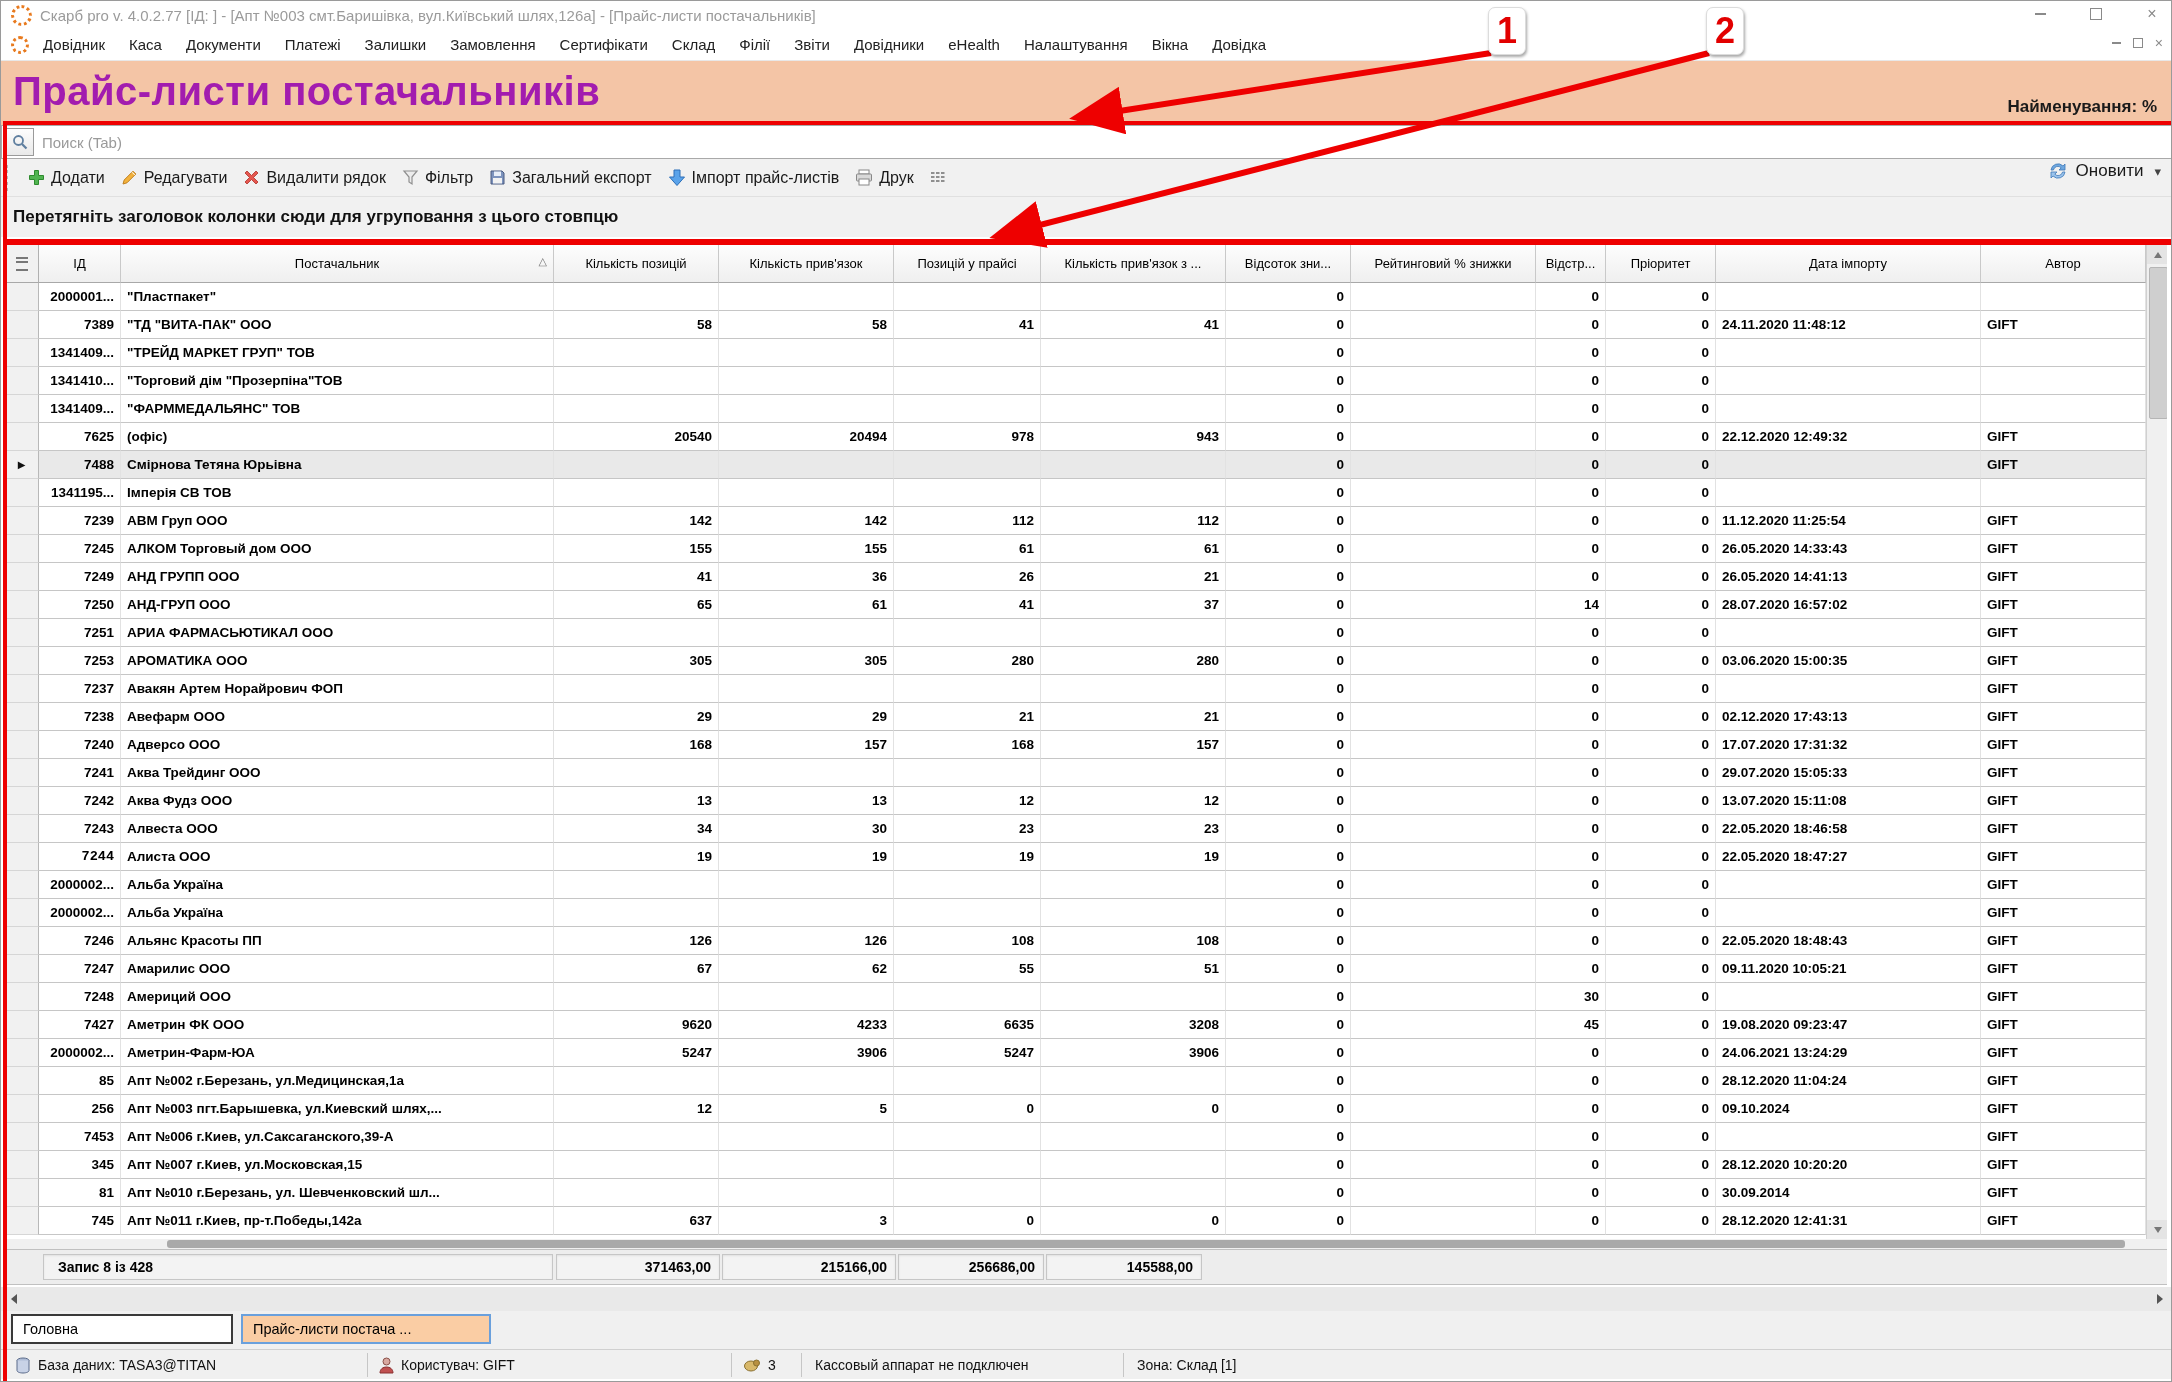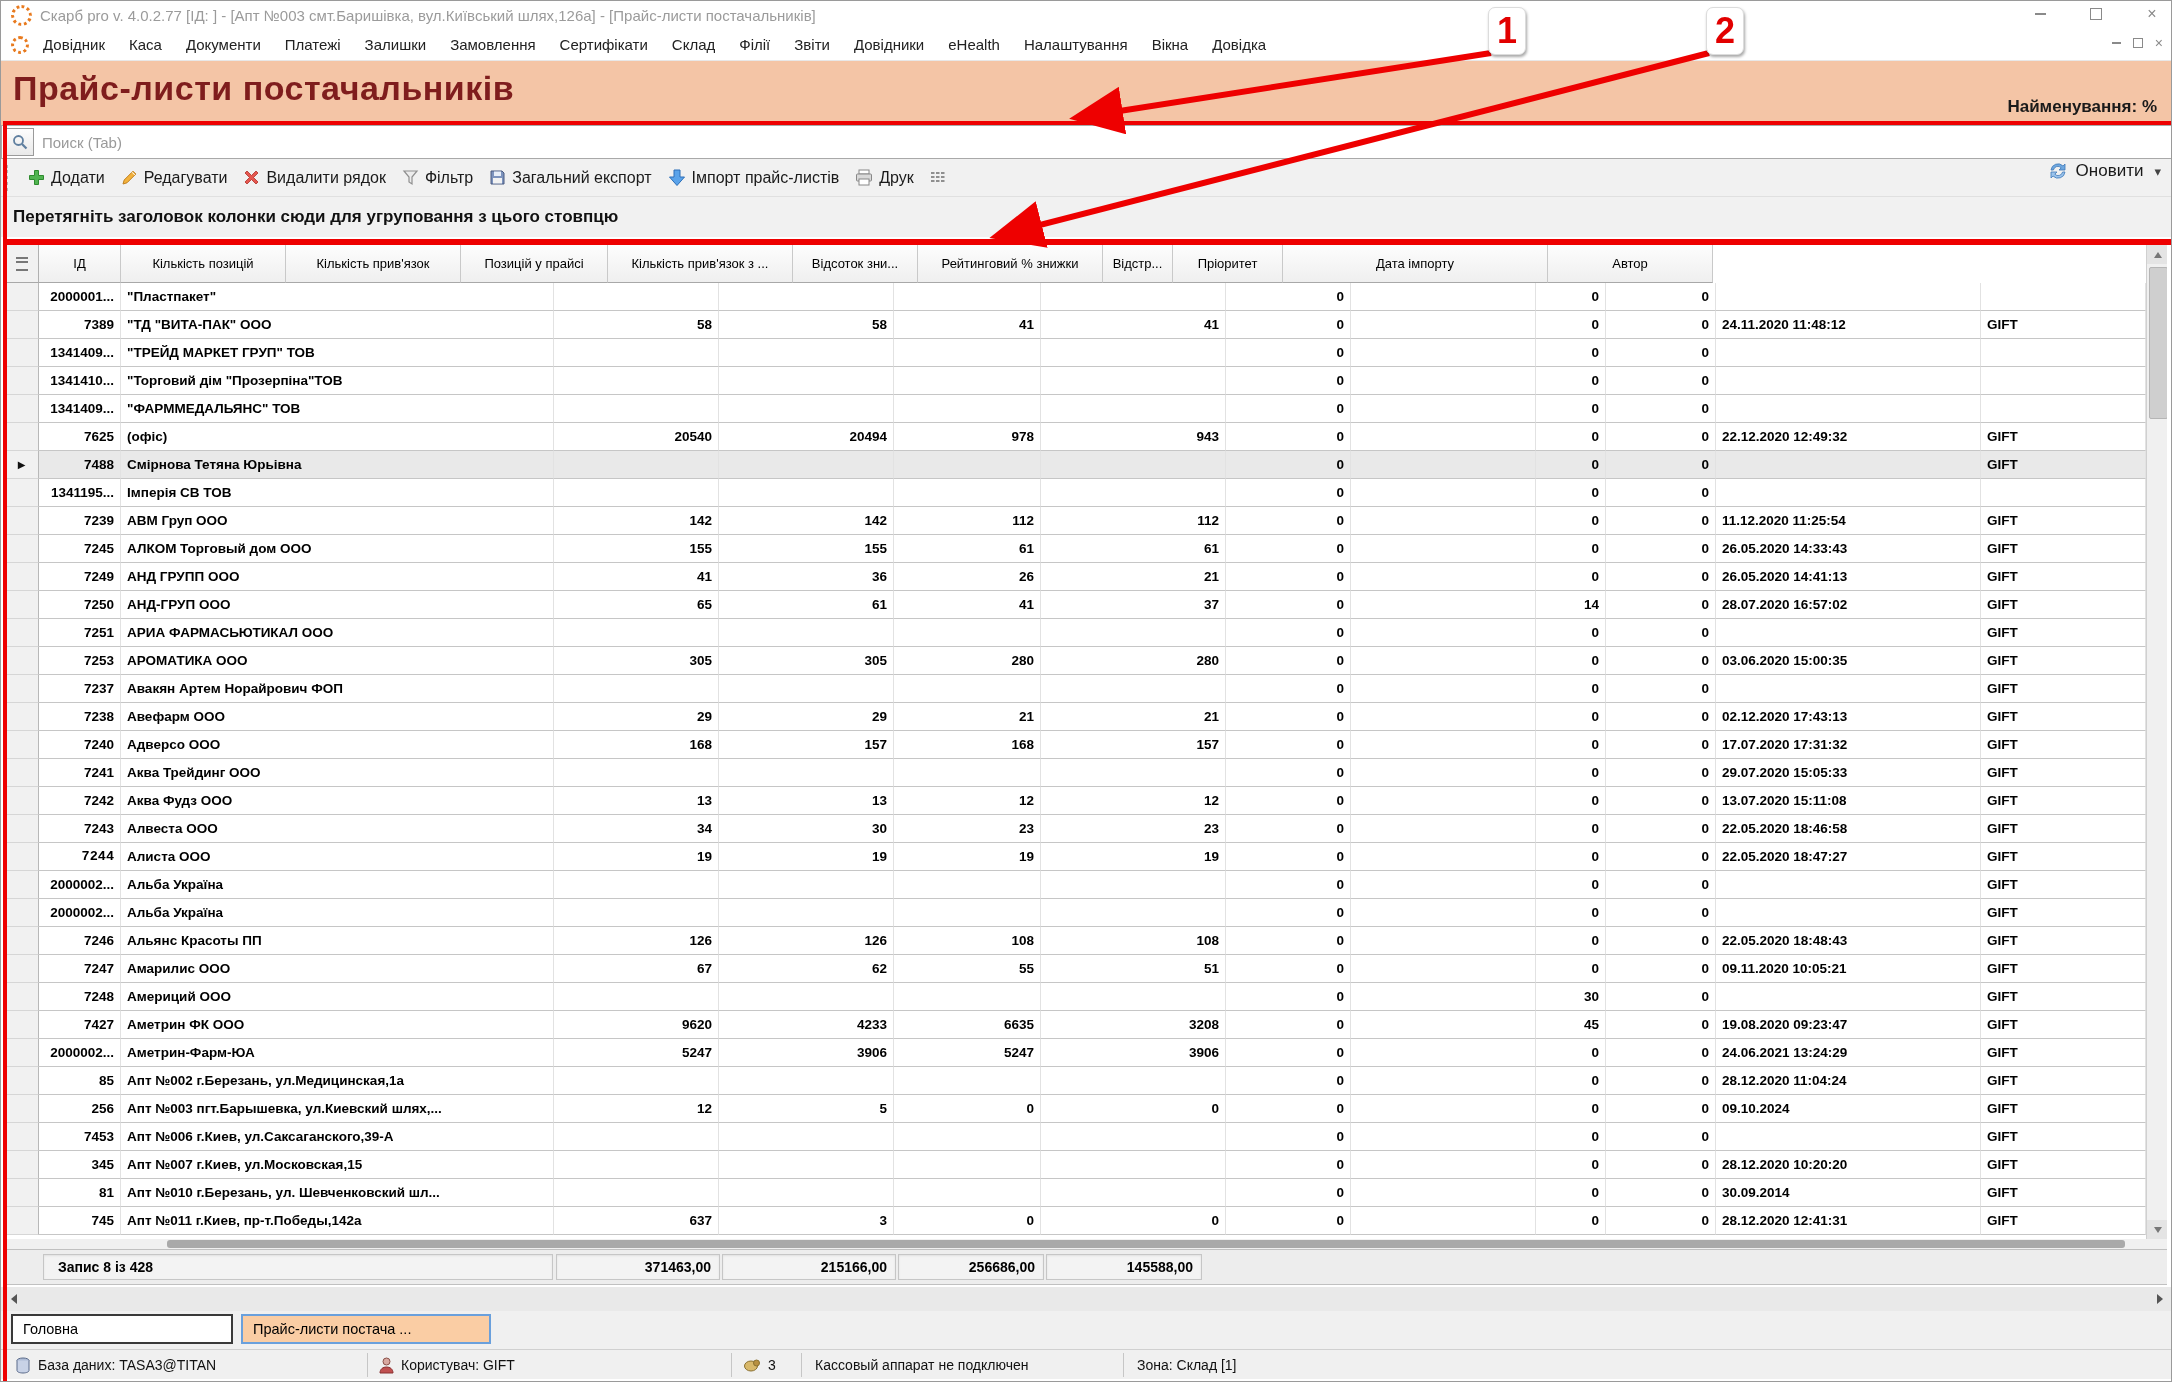--- a/index.html
+++ b/index.html
@@ -19,21 +19,21 @@
   
   #menubar{left:0;top:28px;width:2172px;height:32px;background:#fff;display:flex;align-items:center;border-bottom:1px solid #e8e8e8;}
   #menu-items{display:flex;gap:24px;font-size:15px;color:#222;margin-left:6px;white-space:nowrap;}
   .menu-item{cursor:default;}
   #menu-winbtns{position:absolute;right:8px;top:34px;display:flex;gap:12px;align-items:center;color:#8a8a8a;font-size:12px;}
   .mini-box{width:8px;height:8px;border:1px solid #8a8a8a;}
   .mini-line{width:9px;border-bottom:2px solid #8a8a8a;height:0;}
 
   
   #pageheader{left:0;top:60px;width:2172px;height:64px;background:#f4c5a6;}
-  #page-title{position:absolute;left:12px;top:8px;font-size:34px;font-weight:bold;color:#7f1d1d;letter-spacing:.5px;}
+  #page-title{position:absolute;left:12px;top:8px;font-size:40px;font-weight:bold;color:#a21caf;letter-spacing:.5px;}
   #names-pct{position:absolute;right:16px;bottom:8px;font-size:17px;font-weight:bold;color:#1a1a1a;}
 
   
   #searchrow{left:0;top:124px;width:2172px;height:34px;background:#fff;border:1px solid #a9a9a9;display:flex;align-items:center;}
   #search-btn{width:26px;height:26px;margin-left:4px;border:1px solid #9a9a9a;background:linear-gradient(#fdfdfd,#e9e9e9);display:flex;align-items:center;justify-content:center;flex:0 0 auto;}
   #search-input{border:0;outline:none;flex:1;font-size:15px;margin-left:6px;font-family:inherit;color:#333;background:transparent;}
   #search-input::placeholder{color:#9a9a9a;}
 
   
   #toolbar{left:0;top:158px;width:2172px;height:38px;background:#f1f1f1;display:flex;align-items:center;border-bottom:1px solid #e0e0e0;}
@@ -238,20 +238,21 @@
   <div class="abs" id="groupbar">
     <span id="group-hint">Перетягніть заголовок колонки сюди для угруповання з цього стовпцю</span>
   </div>
 
   <div class="abs" id="grid">
     <div id="grid-header">
       <div class="corner" style="width:34px;flex:0 0 34px;">
           <span class="corner-glyph"></span>
         </div>
     <div class="hcell" style="width: 82px; flex: 0 0 82px;">ІД</div>
+        <div class="hcell" style="width: 433px; flex: 0 0 433px;">Постачальник<span class="sort-ind">△</span></div>
         <div class="hcell" style="width: 165px; flex: 0 0 165px;">Кількість позицій</div>
         <div class="hcell" style="width: 175px; flex: 0 0 175px;">Кількість прив'язок</div>
         <div class="hcell" style="width: 147px; flex: 0 0 147px;">Позицій у прайсі</div>
         <div class="hcell" style="width: 185px; flex: 0 0 185px;">Кількість прив'язок з ...</div>
         <div class="hcell" style="width: 125px; flex: 0 0 125px;">Відсоток зни...</div>
         <div class="hcell" style="width: 185px; flex: 0 0 185px;">Рейтинговий % знижки</div>
         <div class="hcell" style="width: 70px; flex: 0 0 70px;">Відстр...</div>
         <div class="hcell" style="width: 110px; flex: 0 0 110px;">Пріоритет</div>
         <div class="hcell" style="width: 265px; flex: 0 0 265px;">Дата імпорту</div>
         <div class="hcell" style="width: 165px; flex: 0 0 165px;">Автор</div>

